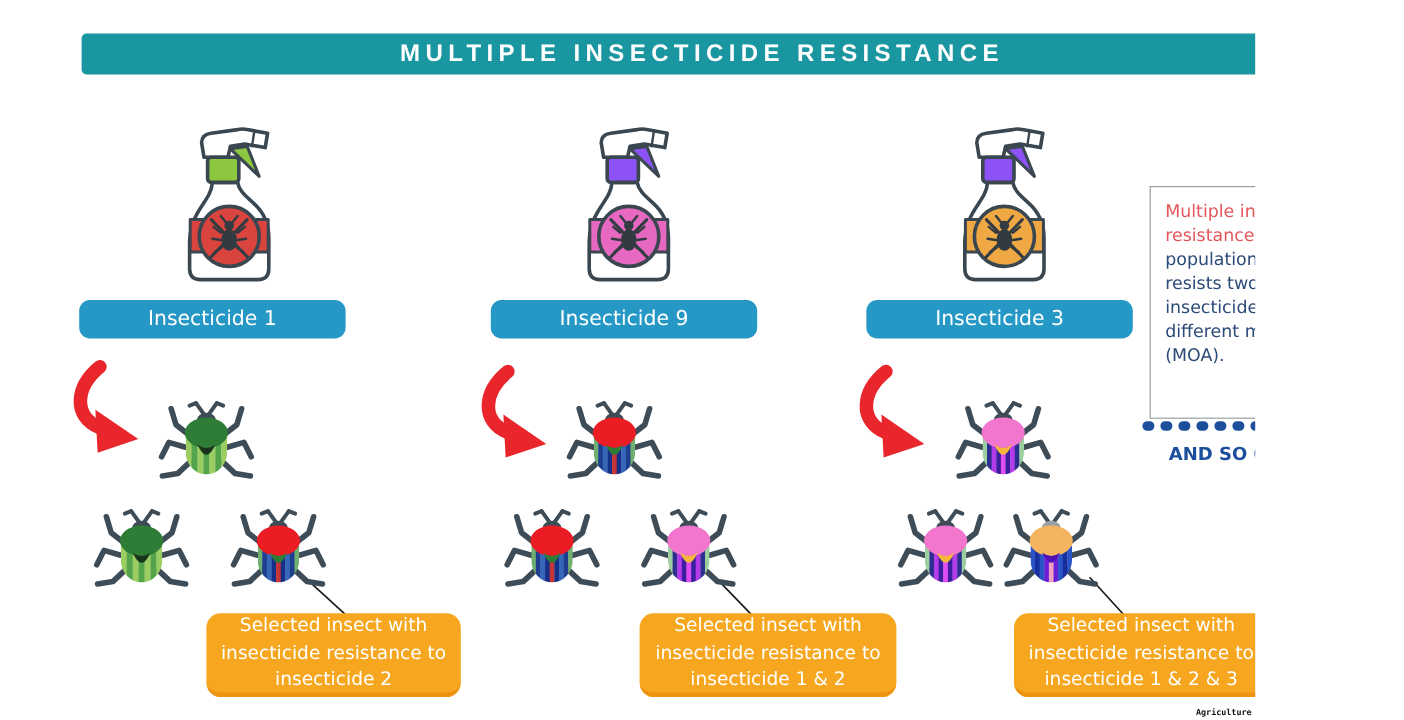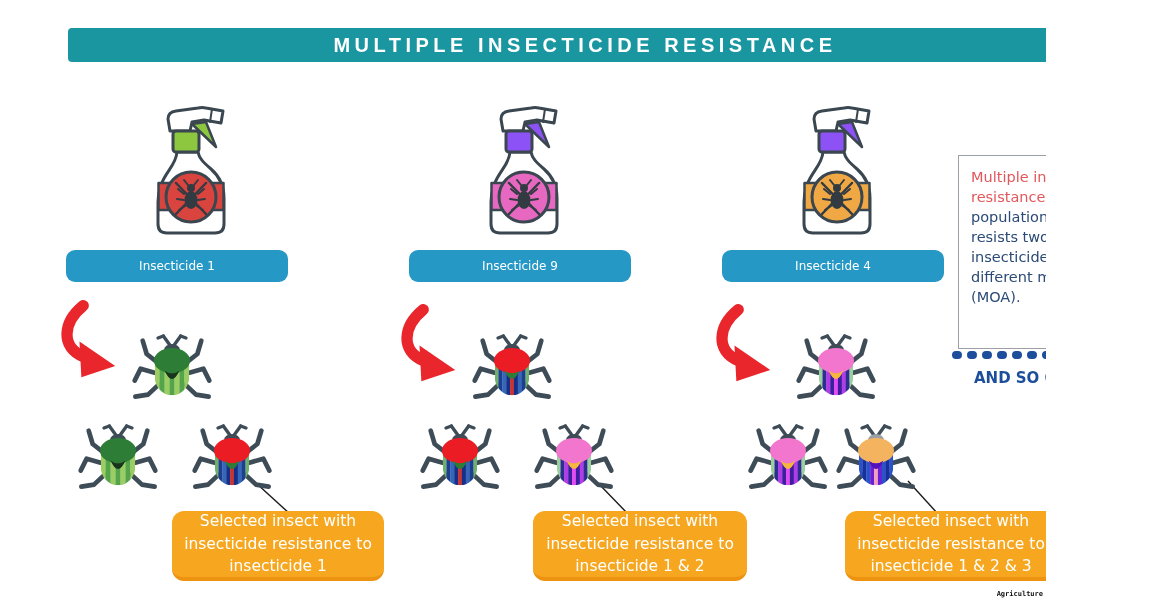--- a/index.html
+++ b/index.html
@@ -5,21 +5,21 @@
   html,body{margin:0;padding:0;background:#ffffff;}
   #canvas{position:relative;width:1046px;height:600px;background:#fff;overflow:hidden;
           font-family:"DejaVu Sans","Liberation Sans",sans-serif;}
   .abs{position:absolute;}
   
   #header{left:68px;top:28px;width:1034px;height:34px;background:var(--teal);
           border-radius:4px;display:flex;align-items:center;justify-content:center;}
   #header span{color:#fff;font-family:"Liberation Sans",sans-serif;font-weight:bold;
           font-size:20px;letter-spacing:4.5px;}
   
-  .pill{height:32px;background:var(--btn);border-radius:9px;color:#fff;font-size:12px;
+  .pill{height:32px;background:var(--btn);border-radius:9px;color:#fff;font-size:17px;
         display:flex;align-items:center;justify-content:center;top:250px;}
   
   .callout{top:511px;height:70px;background:var(--orange);border-bottom:4px solid var(--orange-dark);
         border-radius:12px;color:#fff;font-size:15.5px;line-height:1.45;text-align:center;
         display:flex;align-items:center;justify-content:center;padding:2px 8px;box-sizing:border-box;}
   
   #infobox{left:958px;top:155px;width:188px;height:170px;border:1.5px solid var(--box-border);
         background:#fff;padding:11px 12px;box-sizing:content-box;font-size:14.5px;line-height:1.38;
         color:var(--info-navy);}
   #infobox .hl{color:var(--info-red);}
@@ -176,21 +176,21 @@
             <rect x="62.89" y="52" width="6.18" height="50" fill="#16308A"></rect>
             <rect x="68.67" y="52" width="6.18" height="50" fill="#3566B8"></rect>
             <rect x="74.44" y="52" width="6.18" height="50" fill="#1E3F8F"></rect>
             <rect x="80.22" y="52" width="6.18" height="50" fill="#6FAF6F"></rect>
           </g>
     <ellipse cx="60" cy="46" rx="27" ry="19" fill="#EC1C24"></ellipse>
     <path d="M49,61 Q60,86 71,61 Q60,69 49,61 Z" fill="#2E7D36"></path>
   </svg>
       </div>
     <div class="abs callout" style="left:172px;width:212px">
-      <span>Selected insect with insecticide resistance to insecticide 1</span>
+      <span>Selected insect with insecticide resistance to insecticide 2</span>
     </div>
   </div>
 
   <div style="--accent: #8C52F5; --label: #E668C1;">
     <div class="abs" style="left:461px;top:103px;width:125px;height:140px">
       <svg viewBox="0 0 125 140">
         <g stroke="#3A4750" stroke-linejoin="round" stroke-linecap="round">
           <path d="M49,49 C48,62 38,68 33,82 C31,88 30,92 30,99 L30,121 Q30,130 39,130 L87,130 Q96,130 96,121 L96,95 C96,83 91,73 83,66 C75,59 71,55 70,49 Z" fill="#fff" stroke-width="3"></path>
           <rect x="30.5" y="80" width="65" height="27" fill="var(--label)" stroke-width="2.5"></rect>
           <circle cx="63" cy="94" r="25" fill="var(--label)" stroke-width="3"></circle>
@@ -344,21 +344,21 @@
             <path d="M48,80 78,111 M78,80 48,111" fill="none" stroke-width="2.5"></path>
           </g>
           <polygon points="64,21 78,19 88,44" fill="var(--accent)" stroke-width="2.5"></polygon>
           <path d="M42,28 L40,16 Q40,9 48,8 L70,5 Q74,4 78,5 L95,8 L93,20 L76,17 L64,19 L62,28 Z" fill="#fff" stroke-width="3"></path>
           <path d="M84,6 82,19" fill="none" stroke-width="2"></path>
           <rect x="45" y="28" width="26" height="21" rx="3" fill="var(--accent)" stroke-width="3"></rect>
         </g>
       </svg>
     </div>
     <div class="abs pill" style="left:722px;width:222px">
-      <span>Insecticide 4</span>
+      <span>Insecticide 3</span>
     </div>
     <svg class="abs" style="left:710px;top:302px;width:80px;height:85px" viewBox="0 0 85 90">
       <path d="M30,8 C8,26 6,52 30,62" stroke="var(--red)" stroke-width="12" fill="none" stroke-linecap="round"></path>
       <polygon points="26,46 64,72 28,84" fill="var(--red)"></polygon>
     </svg>
     <div class="abs beetle" style="left:796px;top:330px">
         <svg viewBox="0 0 120 120" overflow="visible">
     <g fill="none" stroke="#3E4C57" stroke-width="7" stroke-linecap="round" stroke-linejoin="round">
       <path d="M40,50 22,36 16,16"></path>
             <path d="M34,64 13,58 4,76"></path>

